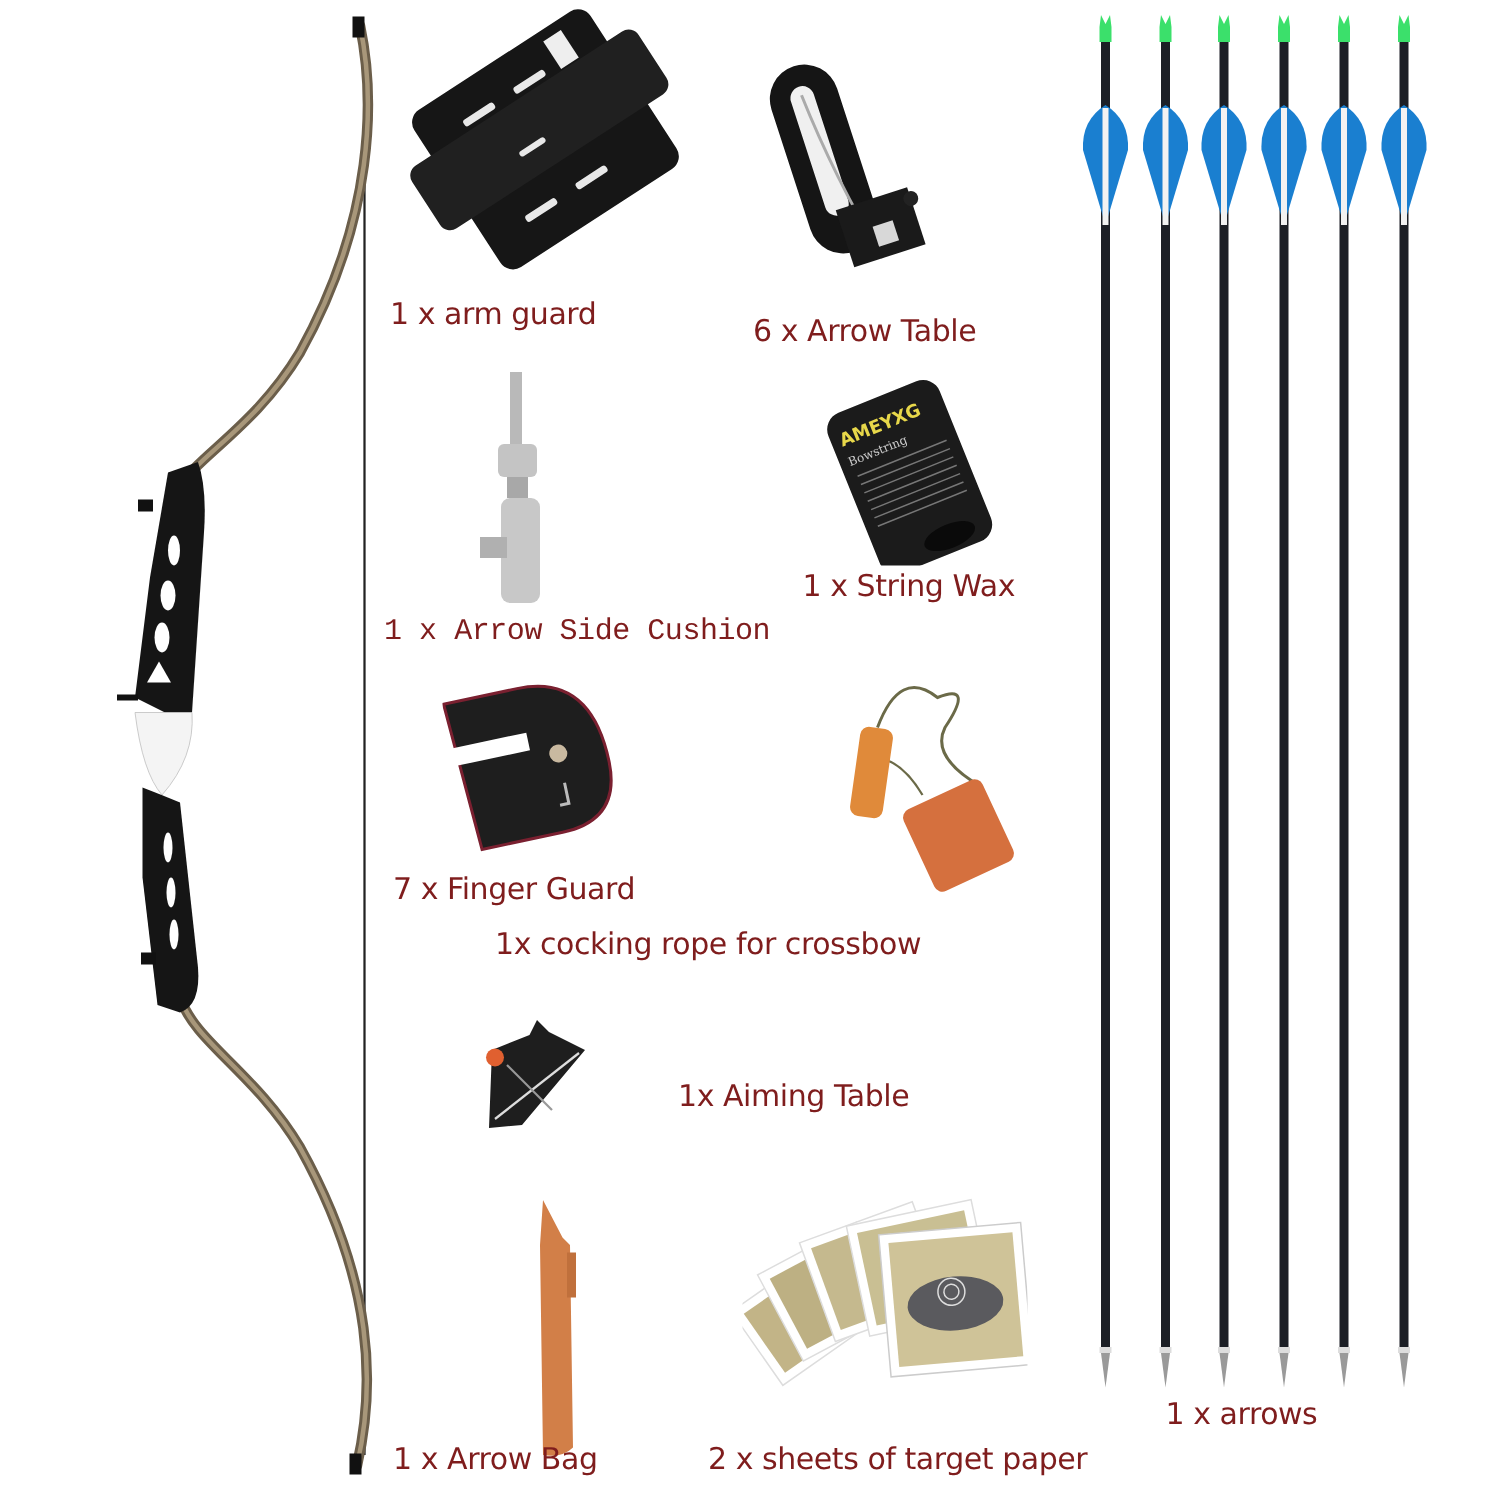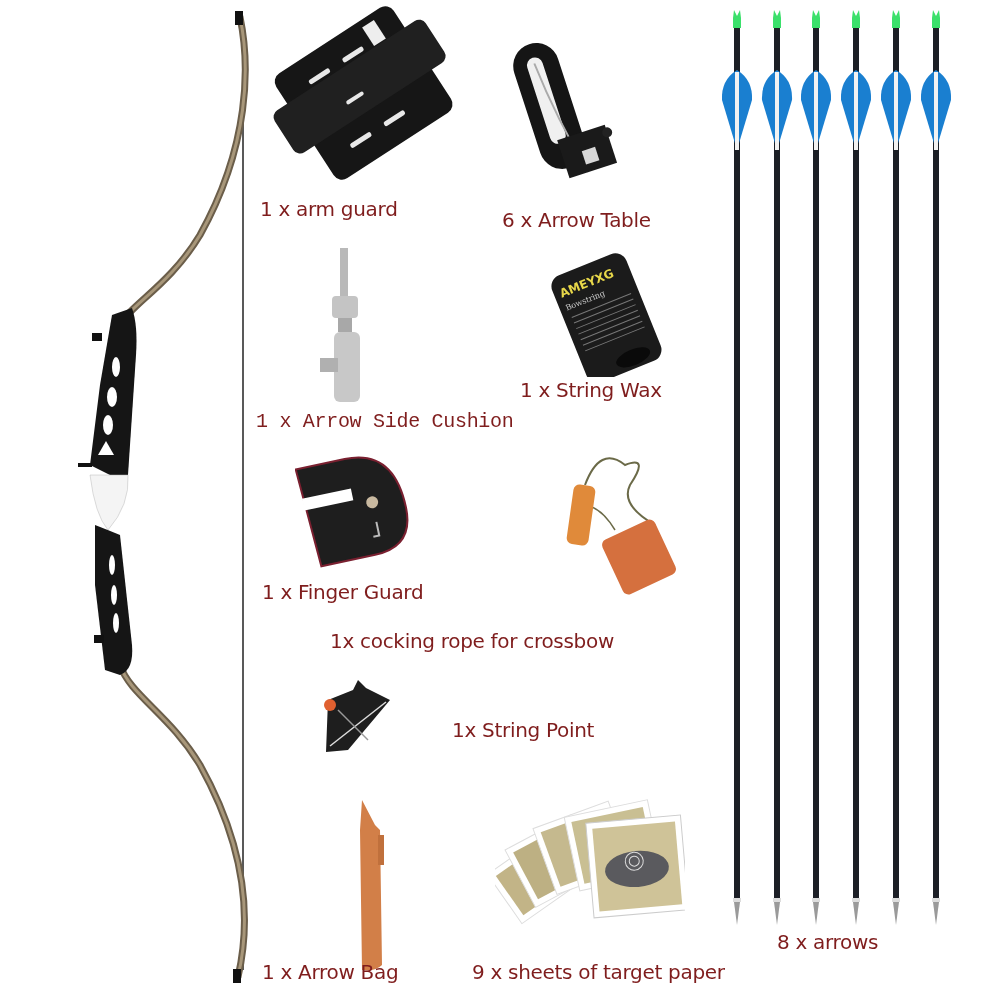--- a/index.html
+++ b/index.html
@@ -97,53 +97,53 @@
         <line x1="28" y1="64" x2="92" y2="64"></line>
           <line x1="28" y1="70" x2="92" y2="70"></line>
         <line x1="28" y1="76" x2="92" y2="76"></line>
           <line x1="28" y1="82" x2="92" y2="82"></line>
         <line x1="28" y1="88" x2="92" y2="88"></line>
       </g>
       <ellipse cx="70" cy="112" rx="18" ry="8" fill="#0a0a0a"></ellipse>
     </g>
   </svg>
 </div>
-<div class="label" style="left:520px; top:378px;text-align:right;">1 x String Wax</div>
+<div class="label" style="left:535px; top:378px;text-align:right;">1 x String Wax</div>
 
 <div class="abs" style="left:295px; top:448px; width:120px; height:120px;">
   <svg width="120" height="120" viewBox="0 0 120 120">
     <g transform="rotate(-12 60 60)">
       <path d="M10 10 L 60 10 Q 110 10 110 70 Q 110 110 70 110 L 15 110 Z" fill="#1e1e1e" stroke="#7a2030" stroke-width="2"></path>
       <rect x="10" y="40" width="50" height="12" fill="#fff"></rect>
       <circle cx="78" cy="58" r="6" fill="#c9b9a0"></circle>
       <path d="M78 78 L 78 92 L 72 92" stroke="#bbb" stroke-width="2" fill="none"></path>
     </g>
   </svg>
 </div>
-<div class="label" style="left:262px; top:580px;">1 x Finger Guard</div>
+<div class="label" style="left:262px; top:580px;">7 x Finger Guard</div>
 
 <div class="abs" style="left:560px; top:445px; width:140px; height:155px;">
   <svg width="140" height="155" viewBox="0 0 140 155">
     <path d="M25 40 Q 40 0 65 20 Q 90 10 70 40 Q 60 60 95 80" stroke="#6b6a48" stroke-width="2" fill="none"></path>
     <path d="M22 60 Q 40 60 55 85" stroke="#6b6a48" stroke-width="1.5" fill="none"></path>
     <rect x="10" y="40" width="22" height="60" rx="6" fill="#e08a3a" transform="rotate(8 21 70)"></rect>
     <rect x="50" y="82" width="58" height="60" rx="6" fill="#d5703e" transform="rotate(-25 79 112)"></rect>
   </svg>
 </div>
-<div class="label" style="left:330px; top:617px;margin-top:12px;">1x cocking rope for crossbow</div>
+<div class="label" style="left:330px; top:617px;">1x cocking rope for crossbow</div>
 
 <div class="abs" style="left:318px; top:680px; width:80px; height:85px;">
   <svg width="80" height="85" viewBox="0 0 80 85">
     <path d="M10 20 L 35 10 L 40 0 L 48 8 L 72 20 L 30 70 L 8 72 Z" fill="#1e1e1e"></path>
     <line x1="12" y1="66" x2="68" y2="22" stroke="#ddd" stroke-width="1.5"></line>
     <circle cx="12" cy="25" r="6" fill="#e06030"></circle>
     <line x1="20" y1="30" x2="50" y2="60" stroke="#999" stroke-width="1.5"></line>
   </svg>
 </div>
-<div class="label" style="left:452px; top:718px;">1x String Point</div>
+<div class="label" style="left:452px; top:718px;">1x Aiming Table</div>
 
 <div class="abs" style="left:350px; top:800px; width:50px; height:175px;">
   <svg width="50" height="175" viewBox="0 0 50 175">
     <path d="M12 0 L 25 25 L 30 30 L 32 165 Q 25 172 12 170 L 10 30 Z" fill="#d27f48"></path>
     <rect x="28" y="35" width="6" height="30" fill="#c0703c"></rect>
   </svg>
 </div>
 <div class="label" style="left:262px; top:960px;text-align:right;">1 x Arrow Bag</div>
 
 <div class="abs" style="left:495px; top:790px; width:190px; height:140px;">
@@ -166,21 +166,21 @@
       </g>
     <g transform="rotate(-5 130 80)">
       <rect x="95" y="30" width="95" height="95" fill="#fff" stroke="#ccc"></rect>
       <rect x="101" y="36" width="83" height="83" fill="#cfc398"></rect>
       <ellipse cx="142" cy="80" rx="32" ry="18" fill="#5a5a5e"></ellipse>
       <circle cx="140" cy="72" r="9" fill="none" stroke="#ddd" stroke-width="1"></circle>
       <circle cx="140" cy="72" r="5" fill="none" stroke="#ddd" stroke-width="1"></circle>
     </g>
   </svg>
 </div>
-<div class="label" style="left:472px; top:960px;">9 x sheets of target paper</div>
+<div class="label" style="left:472px; top:960px;">2 x sheets of target paper</div>
 
 <div class="abs" style="left:715px; top:10px; width:260px; height:920px;">
   <svg width="260" height="920" viewBox="0 0 260 920">
     <g id="arrow-def">
       
     </g>
   </svg>
 </div>
 
 <div class="abs" style="left:715px; top:10px; width:260px; height:920px;">
@@ -196,13 +196,13 @@
       </g>
     </defs>
     <use href="#one-arrow" x="22" y="0"></use>
     <use href="#one-arrow" x="62" y="0"></use>
     <use href="#one-arrow" x="101" y="0"></use>
     <use href="#one-arrow" x="141" y="0"></use>
     <use href="#one-arrow" x="181" y="0"></use>
     <use href="#one-arrow" x="221" y="0"></use>
   </svg>
 </div>
-<div class="label" style="left:777px; top:930px;">8 x arrows</div>
+<div class="label" style="left:777px; top:930px;">1 x arrows</div>
 
 </body></html>

